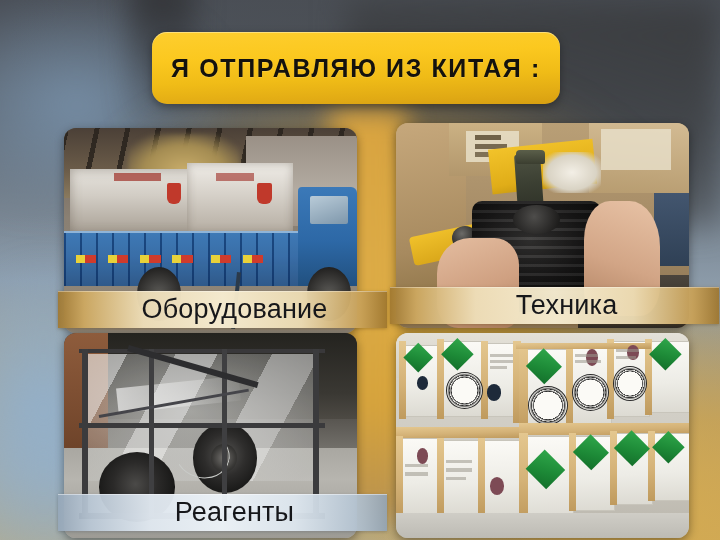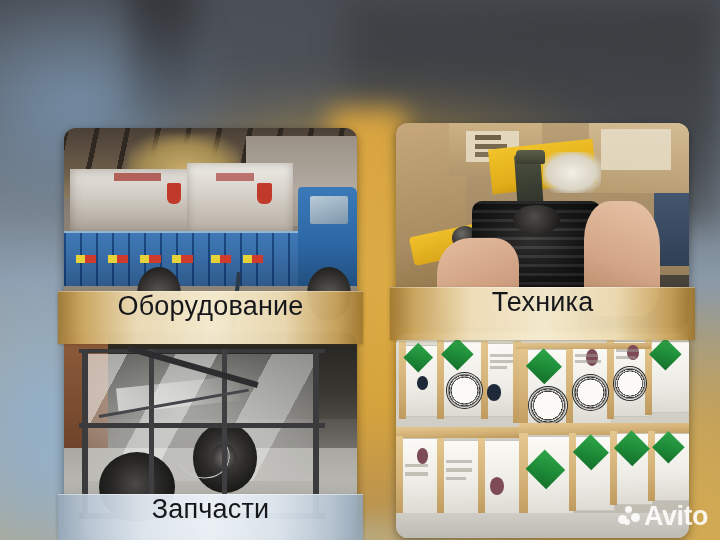--- a/index.html
+++ b/index.html
@@ -347,24 +347,25 @@
   .p4 .oval.maroon { background: #7d4a55; }
   .p4 .txt { background: #9b978d; opacity: .55; }
   .p4 .floor {
     left: 0; top: 88%; width: 100%; height: 12%;
     background: linear-gradient(180deg, #cfcdc6 0%, #bdbbb4 100%);
   }
 
   
   .band {
     position: absolute;
-    height: 53px;
+    height: 37px;
     display: flex;
-    align-items: flex-start;
+    align-items: center;
     justify-content: center;
+    padding-left: 24px;
   }
   .band-gold {
     background: linear-gradient(90deg,
       rgba(160,120,48,0.92) 0%,
       rgba(205,168,96,0.95) 8%,
       rgba(238,222,184,0.96) 26%,
       rgba(246,236,208,0.97) 50%,
       rgba(236,219,178,0.96) 74%,
       rgba(200,161,88,0.95) 92%,
       rgba(158,118,46,0.92) 100%);
@@ -429,20 +430,23 @@
 <div id="stage">
 
   <div class="bg-base"></div>
   <div class="bg-blue-tl"></div>
   <div class="bg-dark-streak"></div>
   <div class="bg-dark-right"></div>
   <div class="bg-gold-core"></div>
   <div class="bg-gold-center-bar"></div>
   <div class="bg-blue-left"></div>
 
+  <div class="banner">
+    <span class="banner-text">Я ОТПРАВЛЯЮ ИЗ КИТАЯ :</span>
+  </div>
 
   <div class="tile tile-tl">
     <div class="photo p1">
       <div class="roof"></div>
         <div class="hay"></div>
         <div class="backwall"></div>
       <div class="cargo"></div>
         <div class="cargo2"></div>
       <div class="cargo-txt1"></div>
         <div class="cargo-txt2"></div>
@@ -586,26 +590,17 @@
     </div>
   </div>
 
   <div class="band band-gold band-tl">
     <span class="band-label">Оборудование</span>
   </div>
   <div class="band band-gold band-tr">
     <span class="band-label">Техника</span>
   </div>
   <div class="band band-cool band-bl">
-    <span class="band-label">Запчасти</span>
-  </div>
-
-  <div class="avito">
-    <span class="avito-dots">
-      <i class="d1"></i>
-        <i class="d2"></i>
-        <i class="d3"></i>
-        <i class="d4"></i>
-    </span>
-    <span class="avito-word">Avito</span>
-  </div>
+    <span class="band-label">Реагенты</span>
+  </div>
+
 
 </div>
 
 </body></html>

